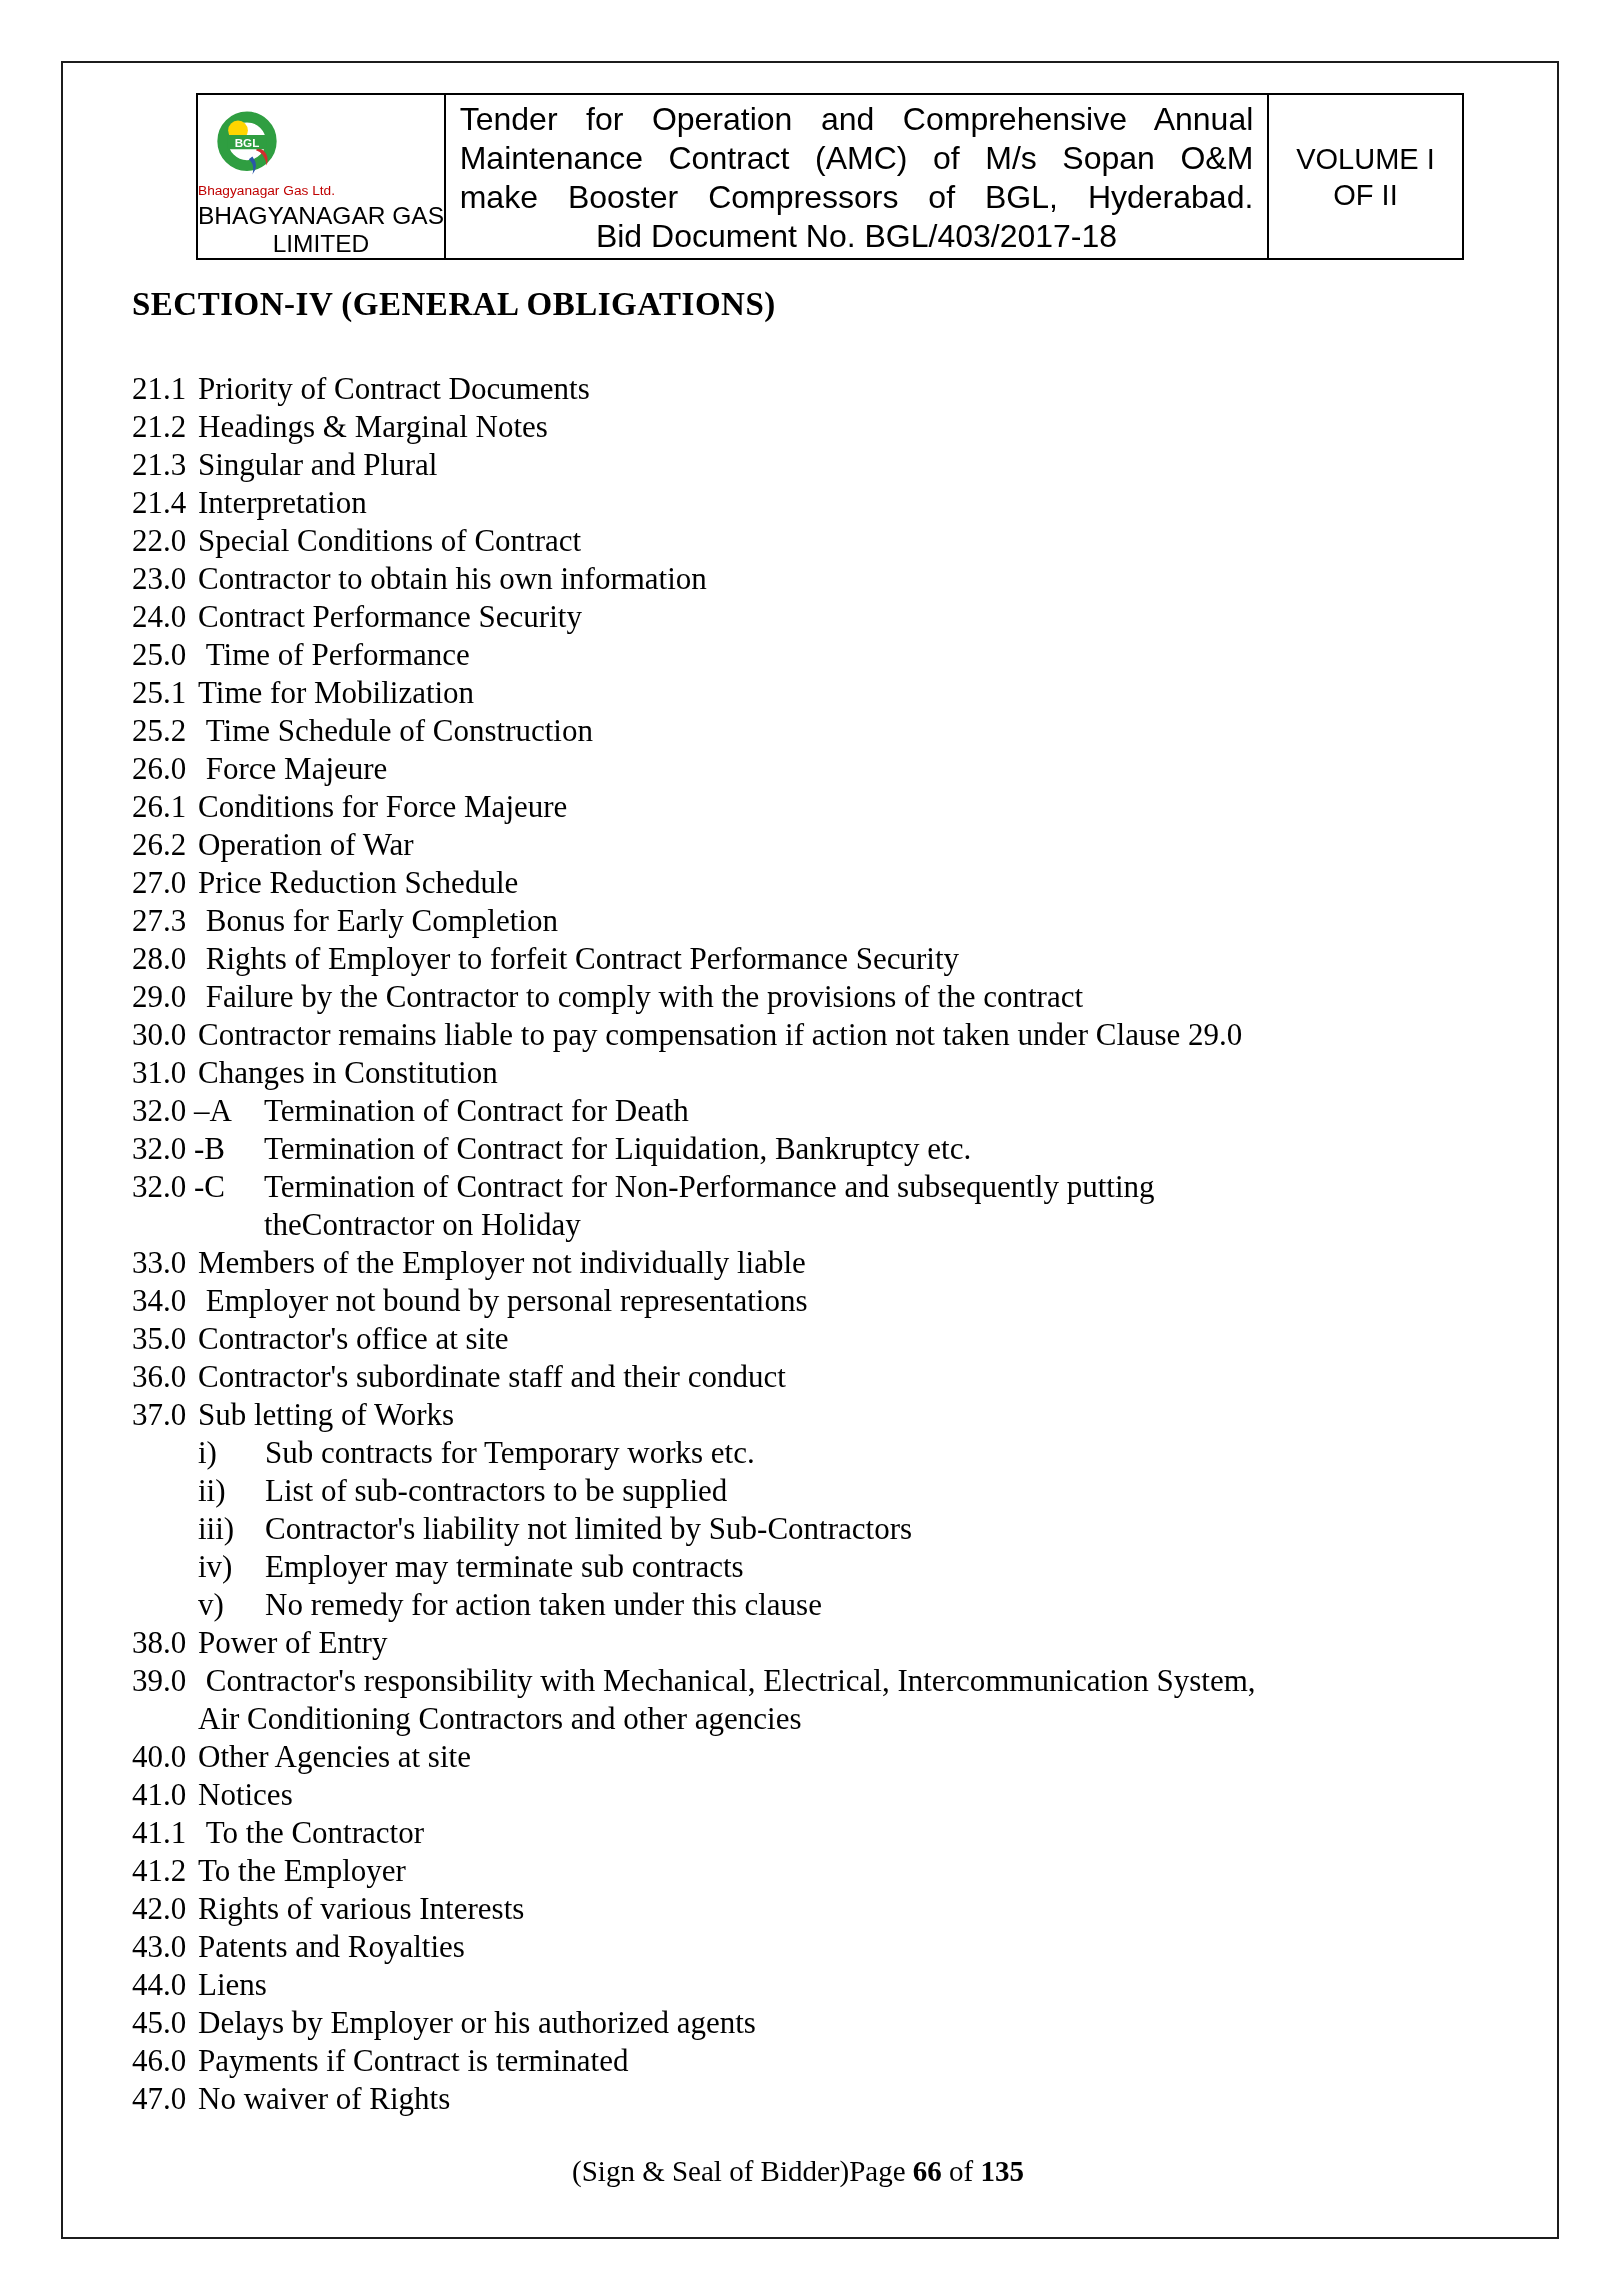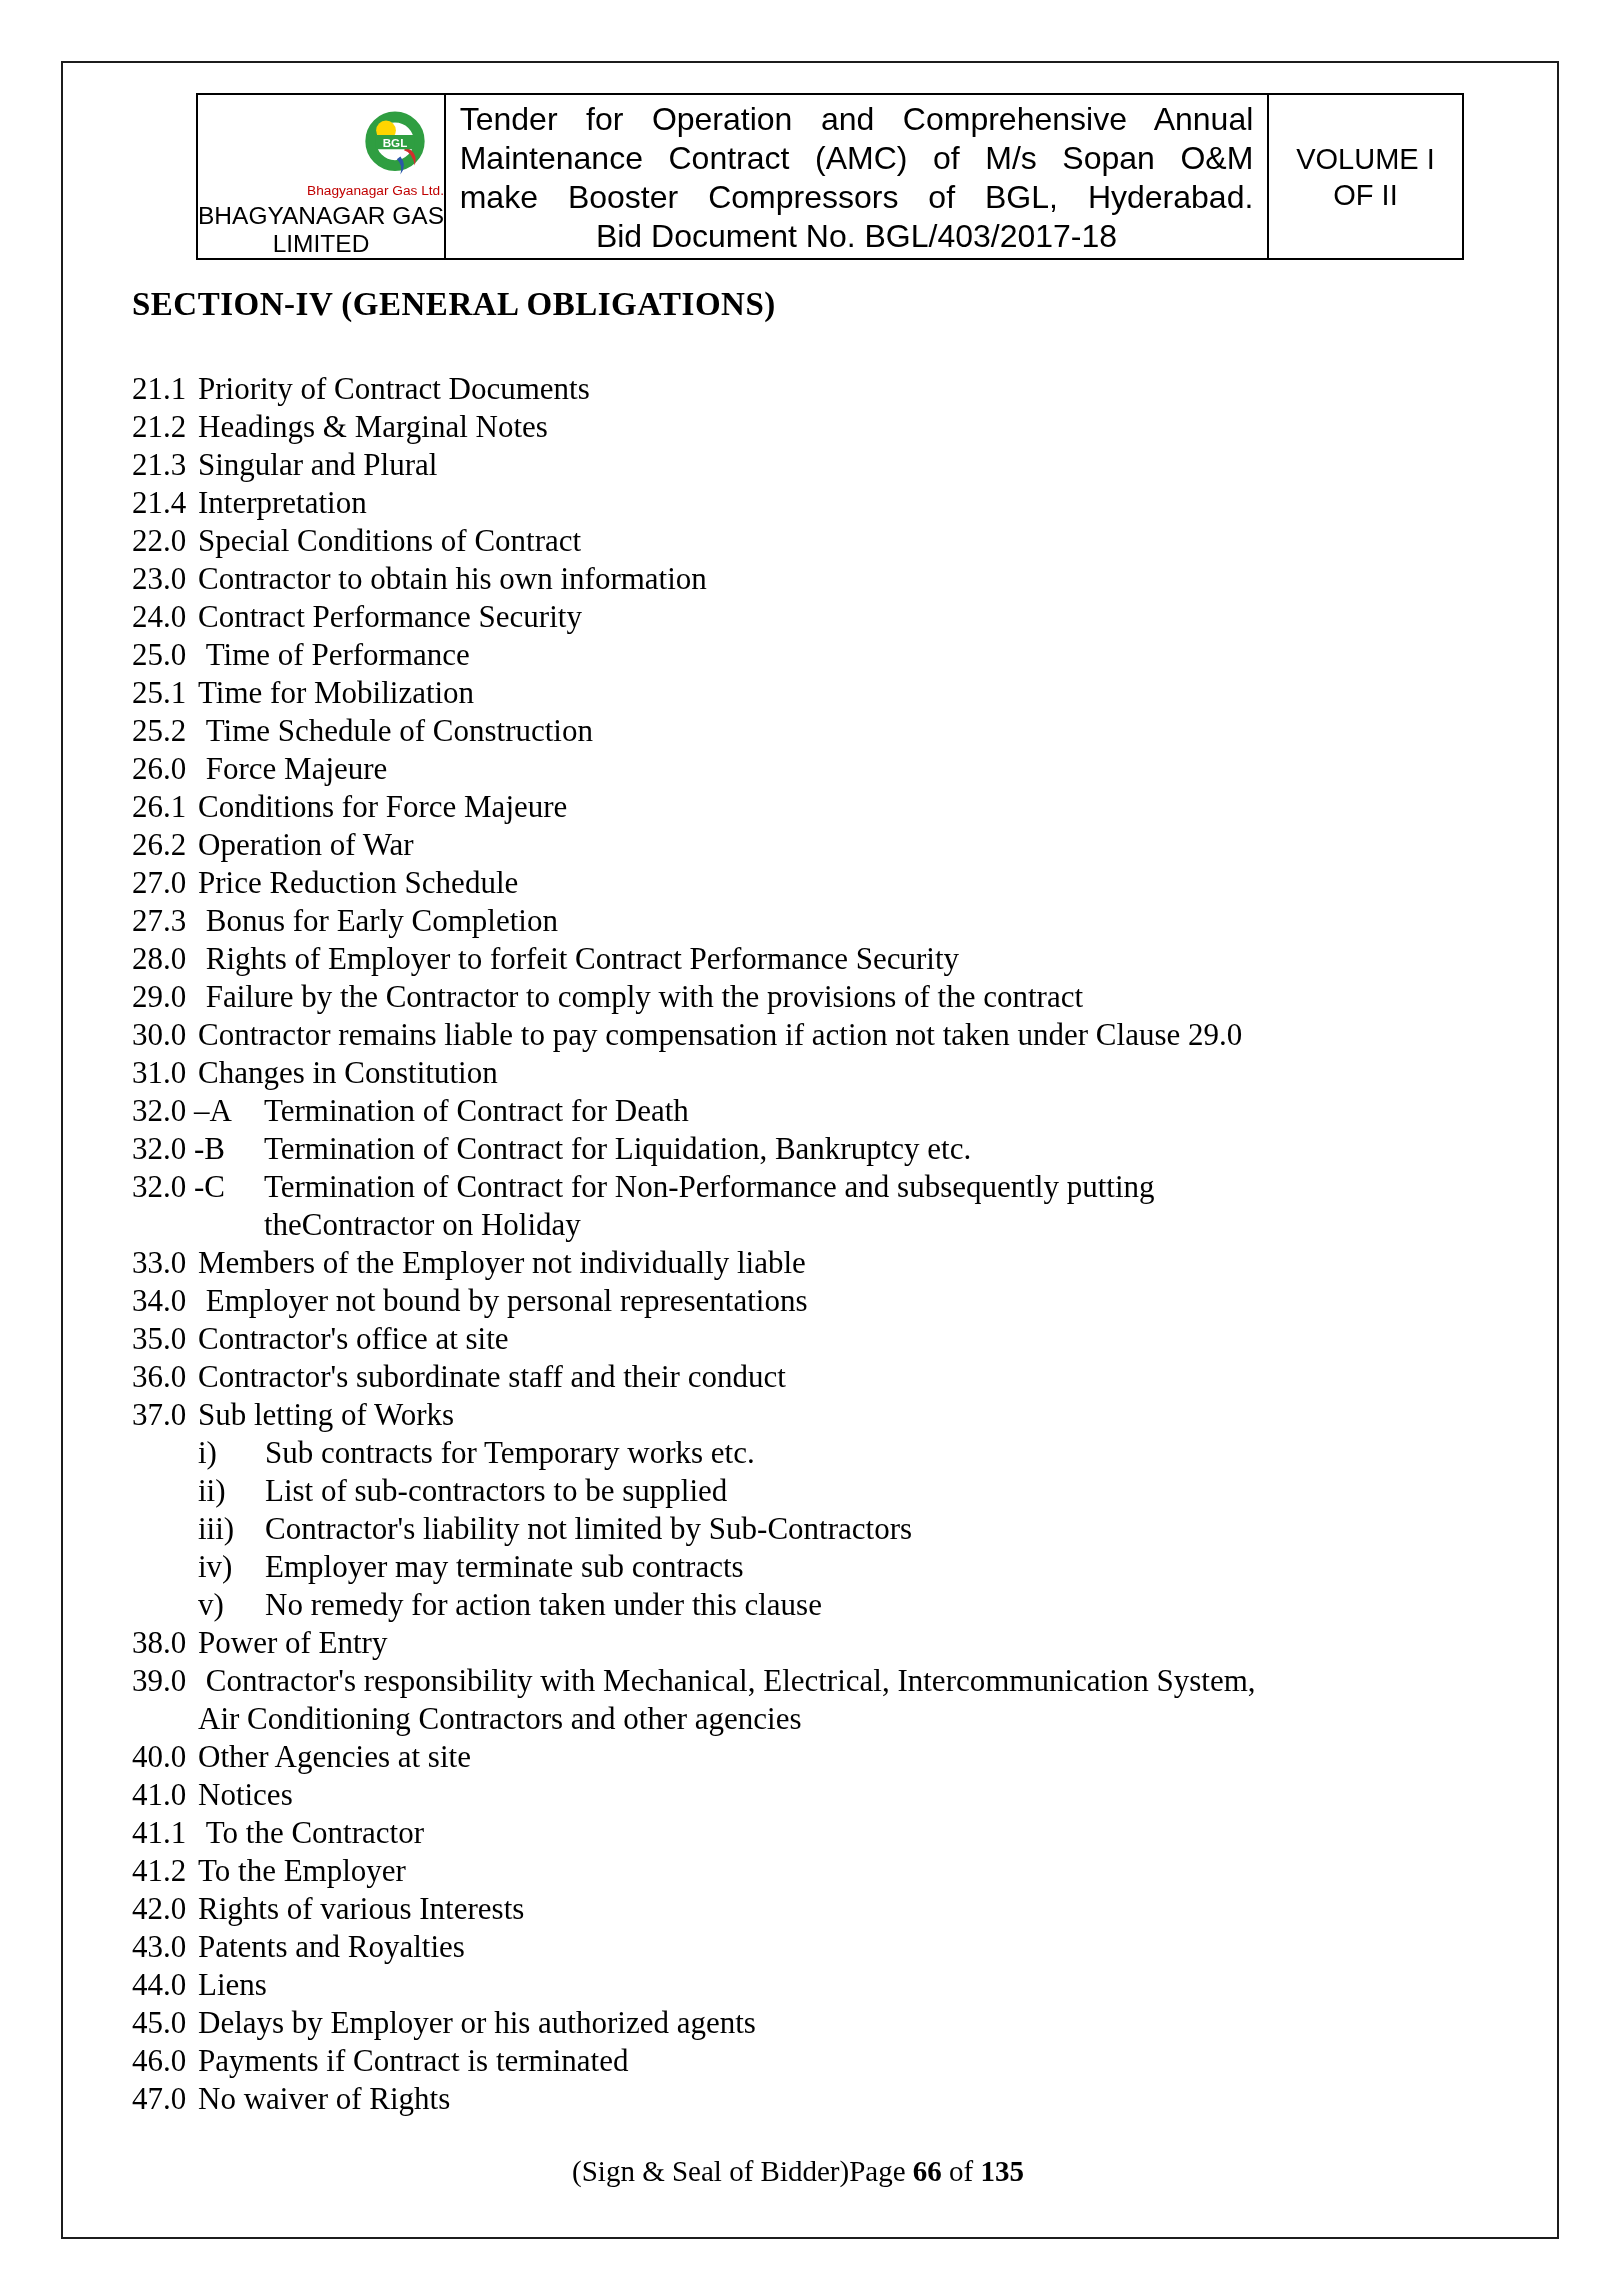--- a/index.html
+++ b/index.html
@@ -26,21 +26,21 @@
     width: 1268px; height: 167px;
     display: flex;
     border: 2.9px solid #000;
     box-sizing: border-box;
     background: #fff;
   }
   .logo-cell {
     flex: 0 0 248px;
     border-right: 2.9px solid #000;
     box-sizing: border-box;
-    display: flex; flex-direction: column; align-items: flex-end;
+    display: flex; flex-direction: column; align-items: flex-start;
     padding-top: 13px;
   }
   .logo-caption {
     font-family: "Liberation Sans", "DejaVu Sans", sans-serif;
     font-size: 13.7px; line-height: 15.7px;
     color: #c00000;
     margin-top: -2px;
   }
   .company-name {
     font-family: "Liberation Sans", "DejaVu Sans", sans-serif;

